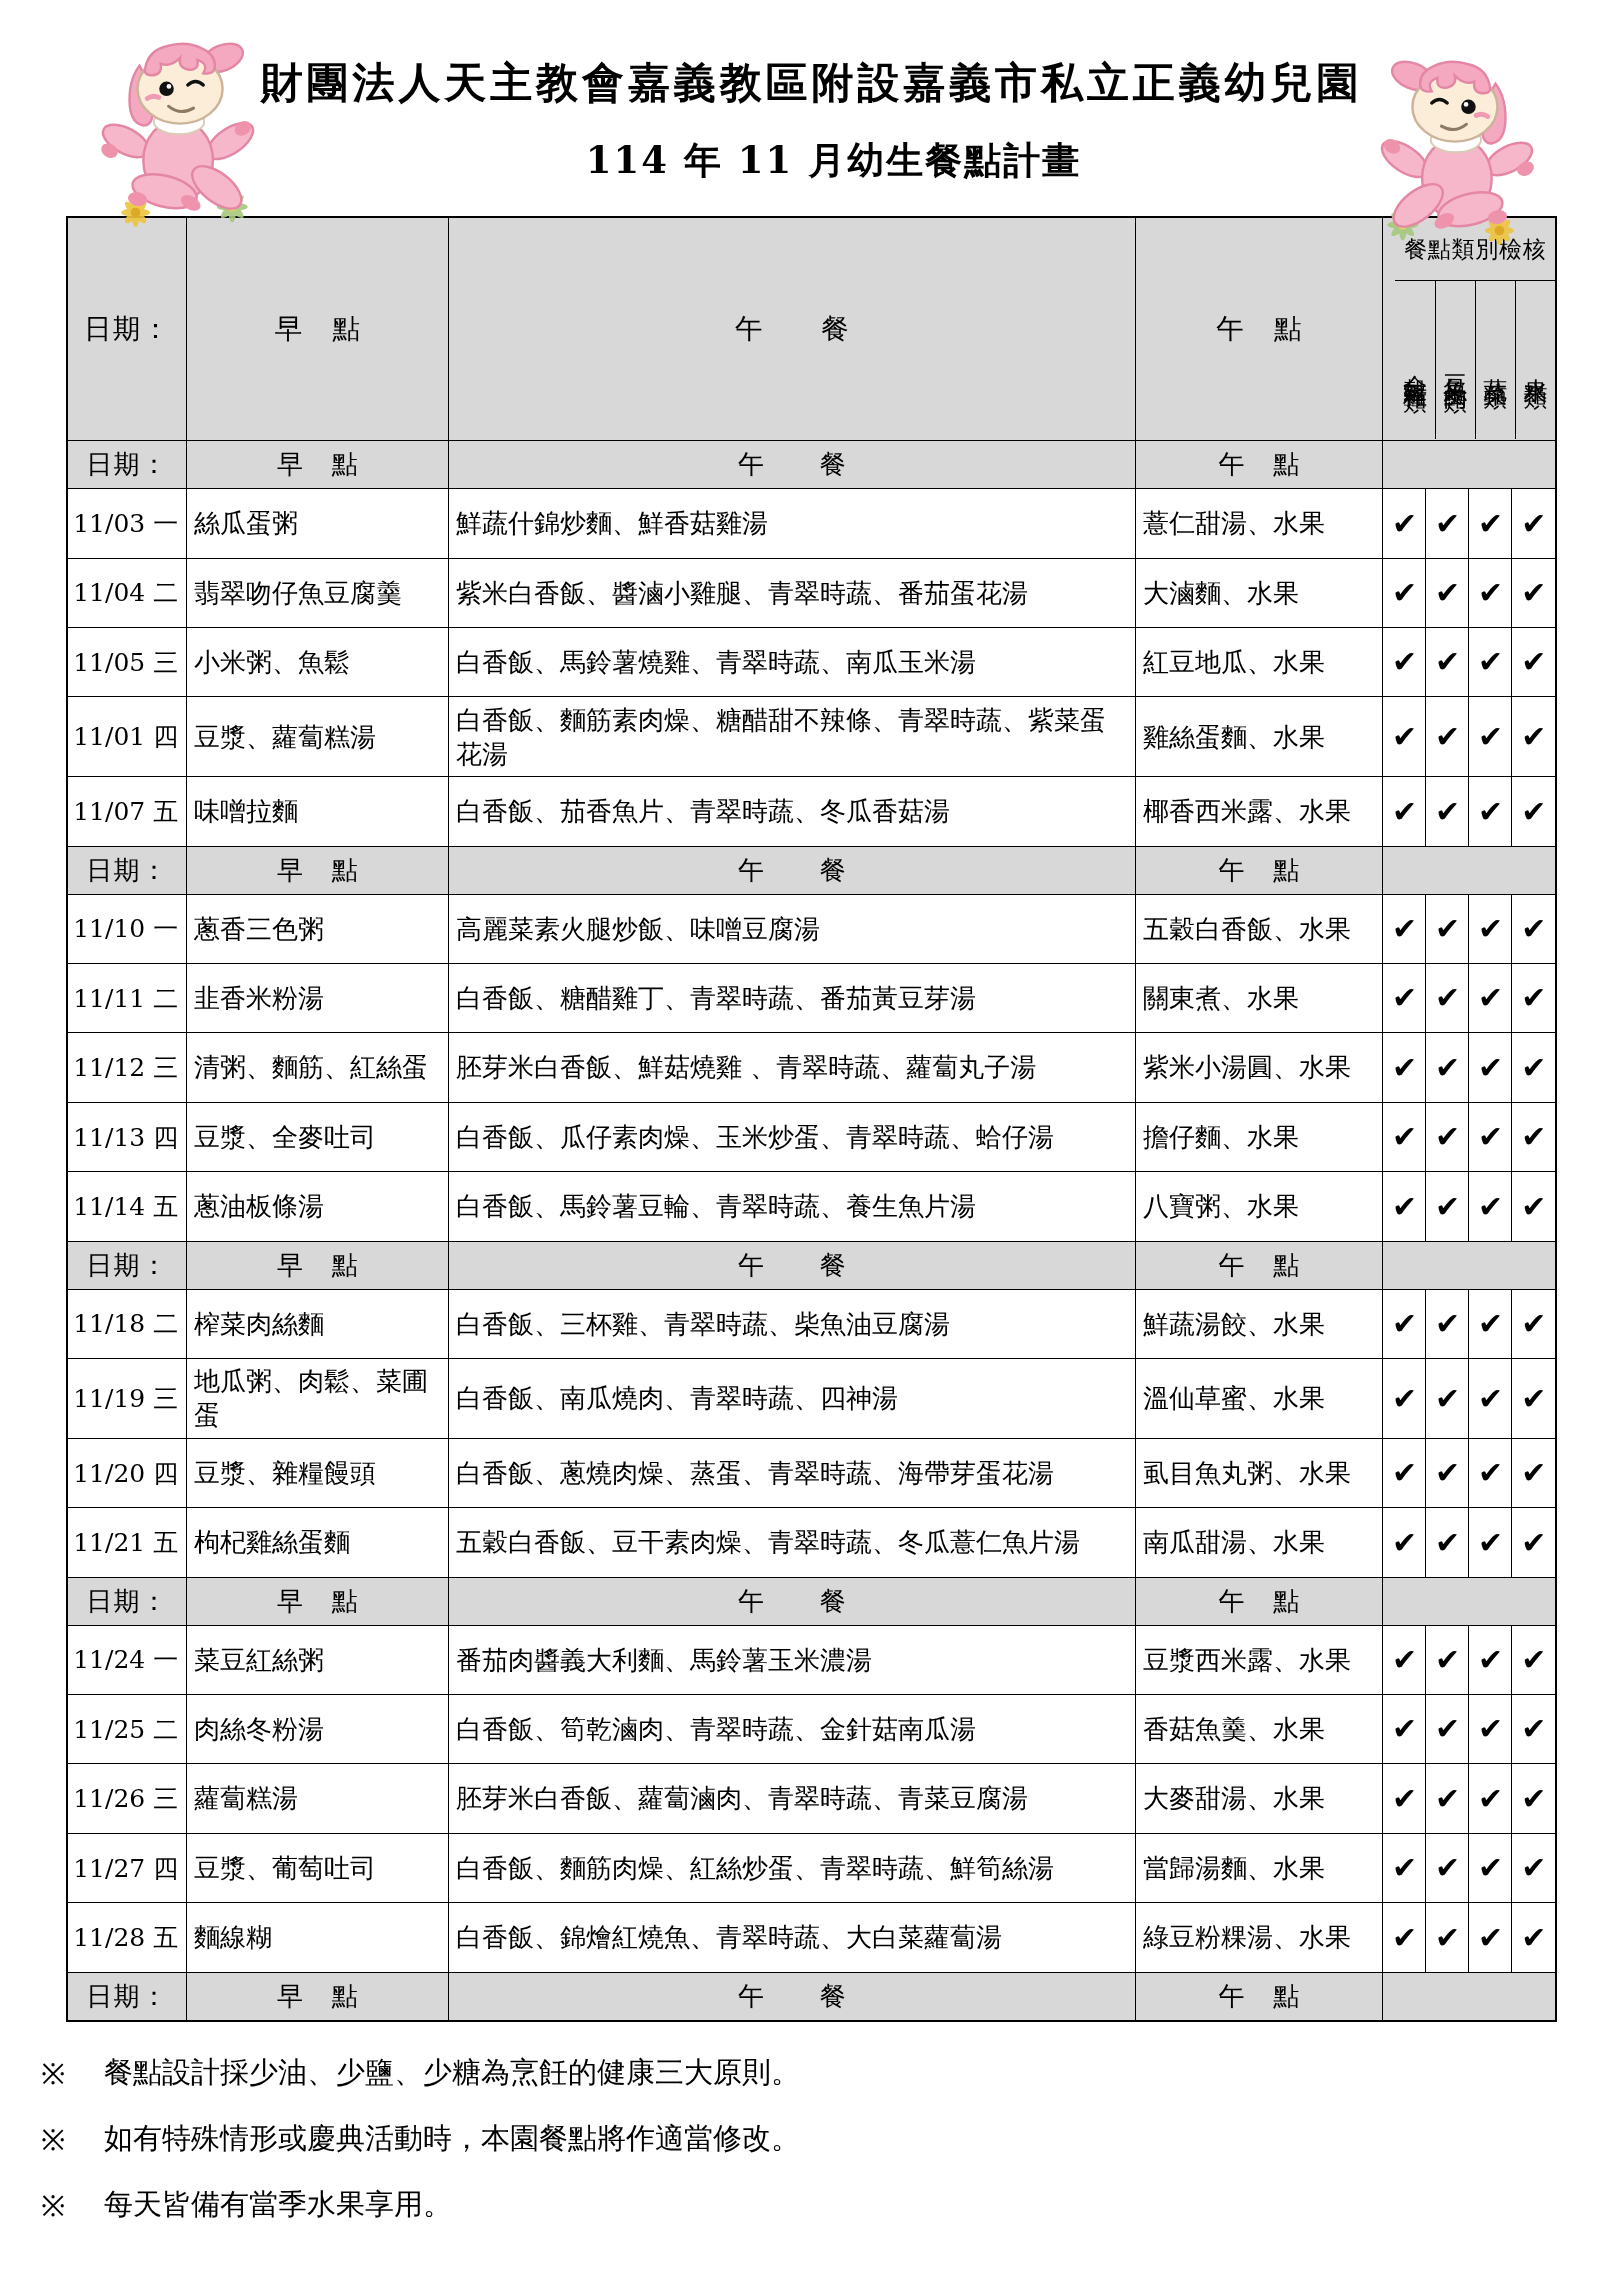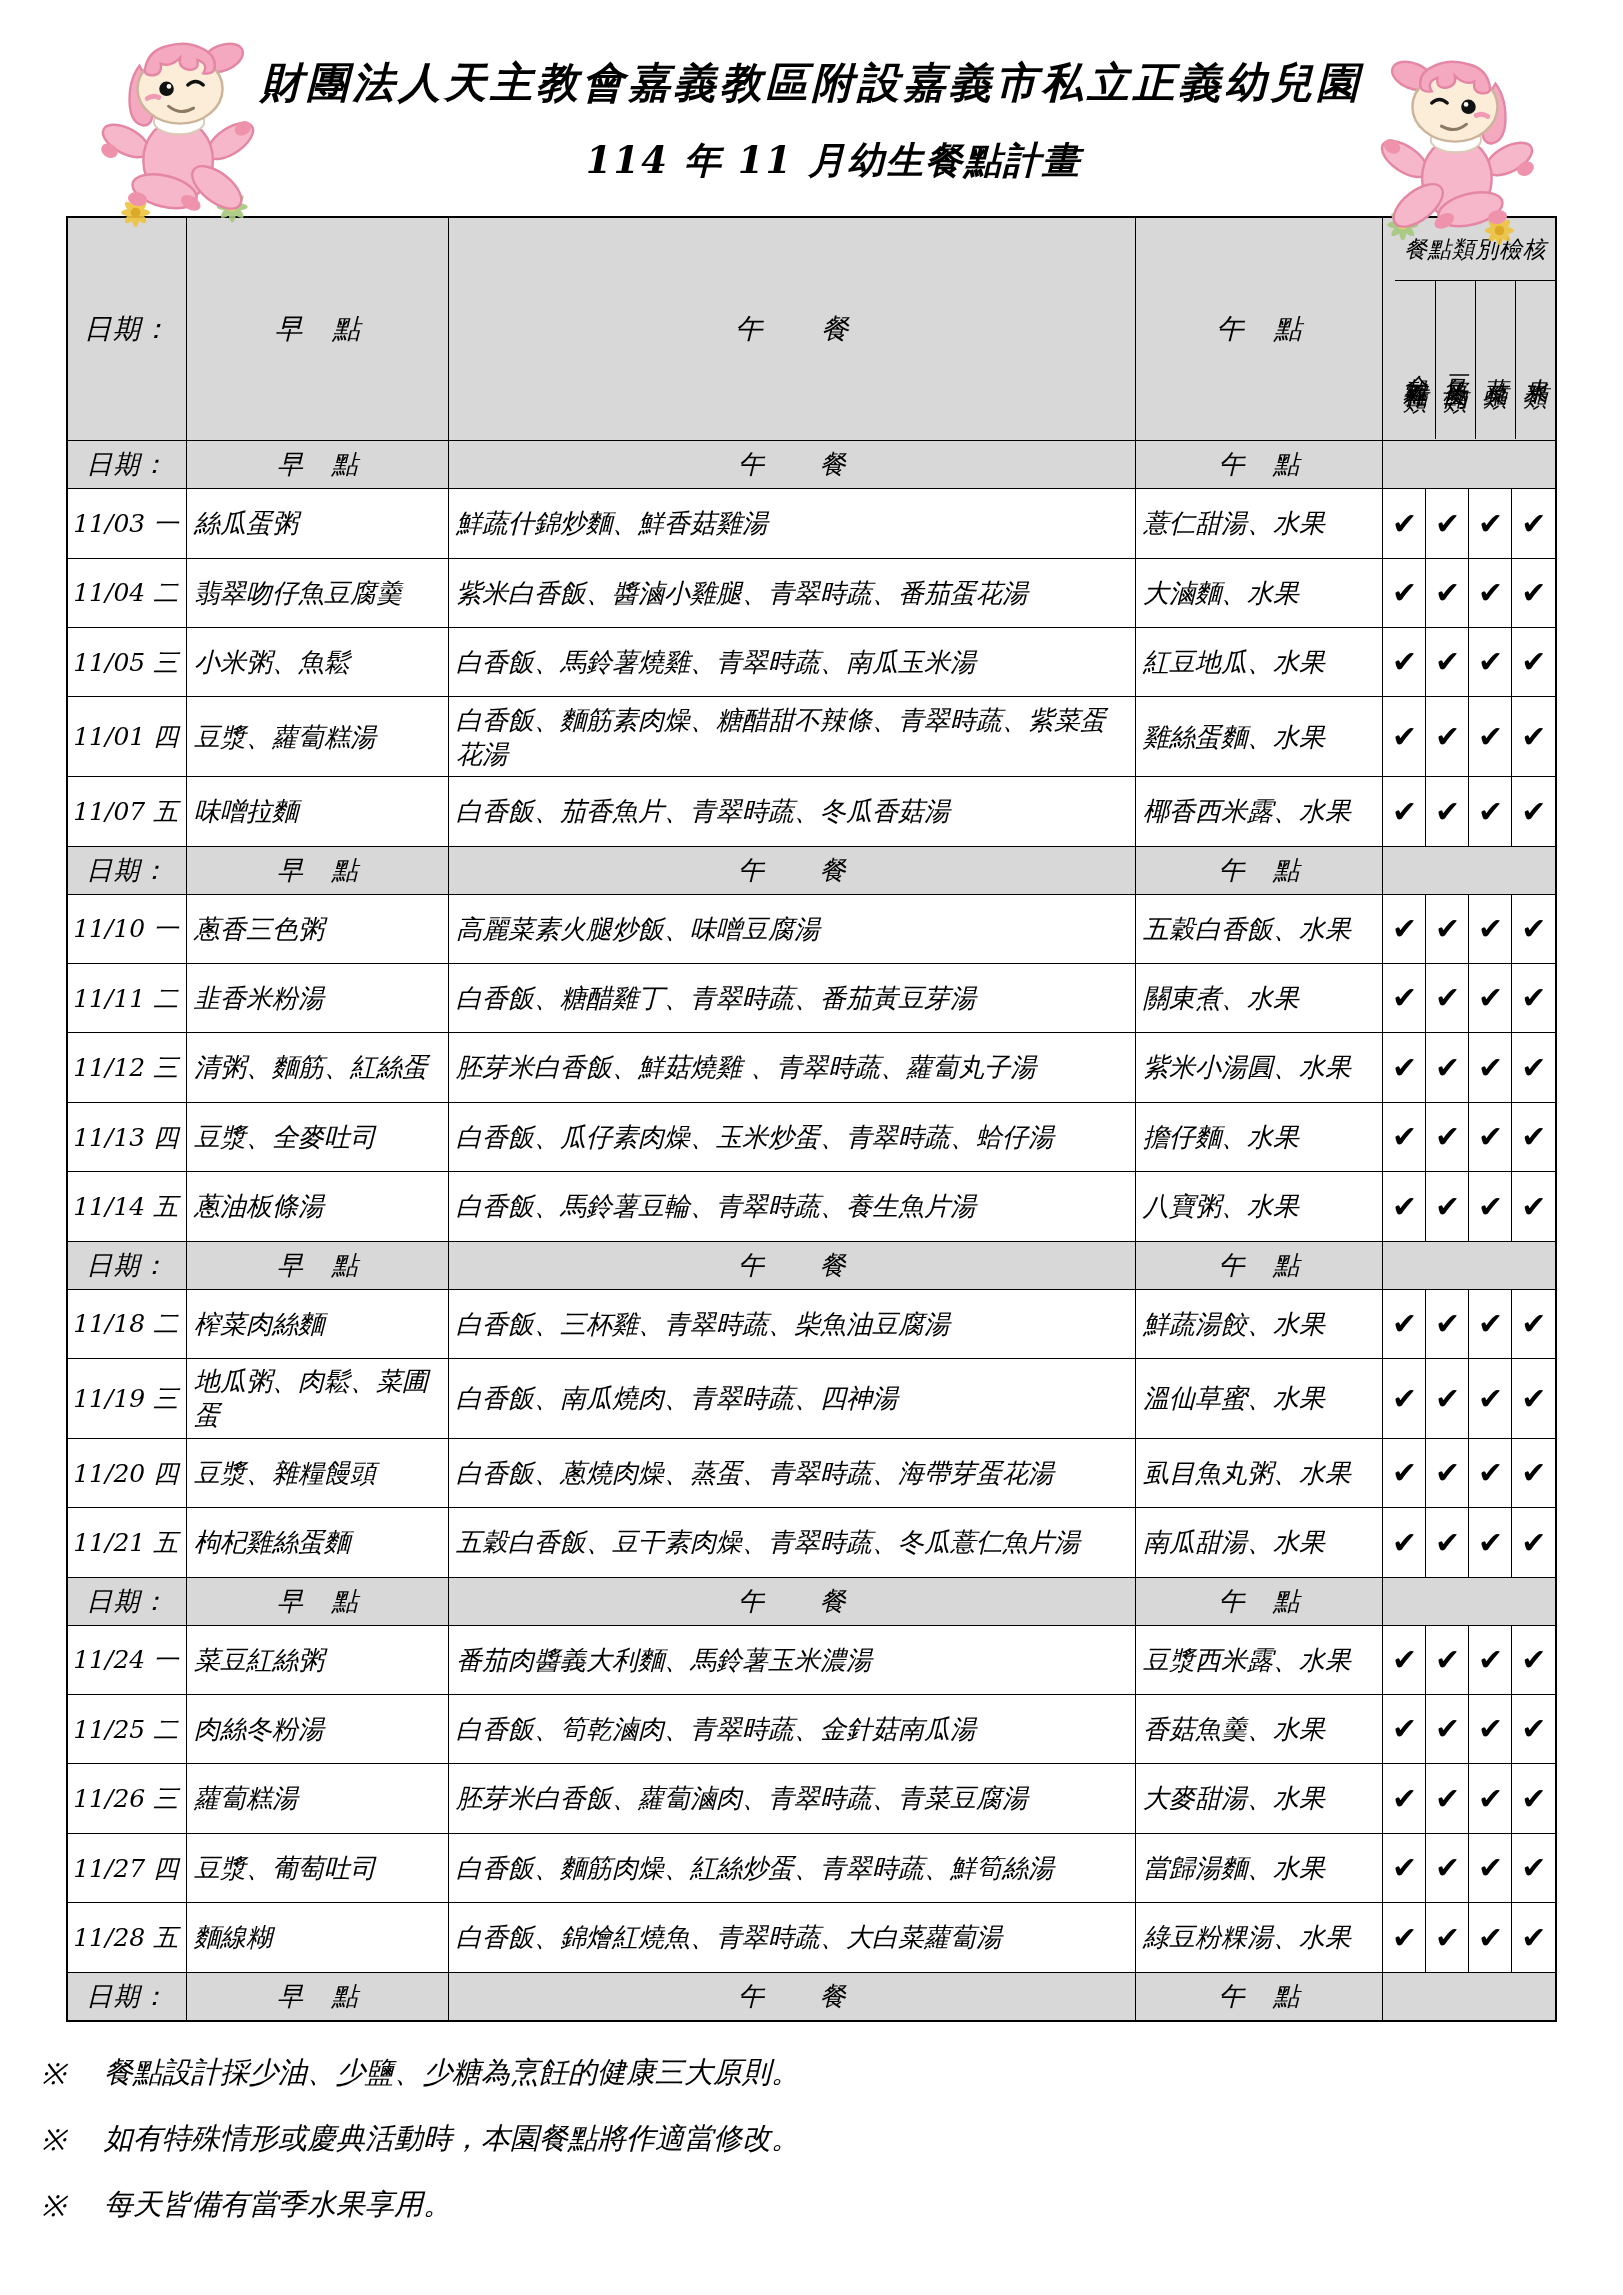--- a/index.html
+++ b/index.html
@@ -3,21 +3,20 @@
 <meta charset="utf-8">
 <style>
   html,body{margin:0;padding:0;background:#ffffff;}
   .page{
     position:relative;
     width:1623px;height:2295px;
     background:#ffffff;
     font-family:"DejaVu Serif", serif;
     color:#000;
     overflow:hidden;
-    font-style:italic;
   }
   
   .lamb{position:absolute;width:196px;height:203px;}
   .lamb-left{left:84px;top:25px;}
   .lamb-right{right:72px;top:43px;transform:scaleX(-1);}
   
   .title{
     padding-top:60px;
     text-align:center;
     font-size:42px;font-weight:600;letter-spacing:3.9px;

